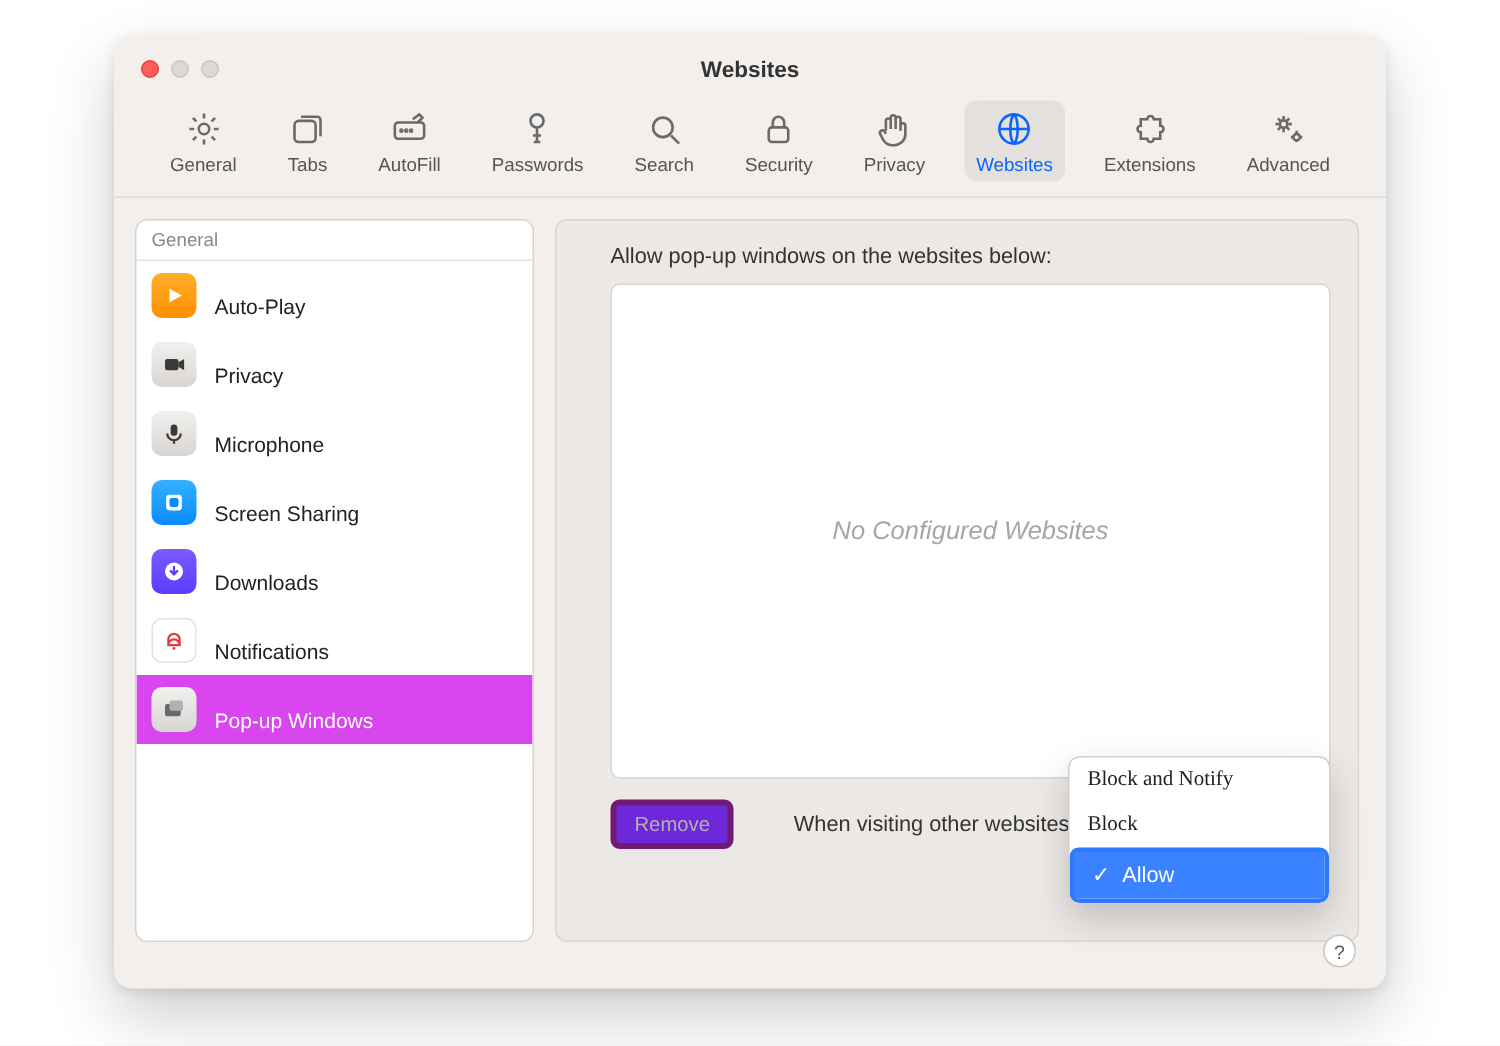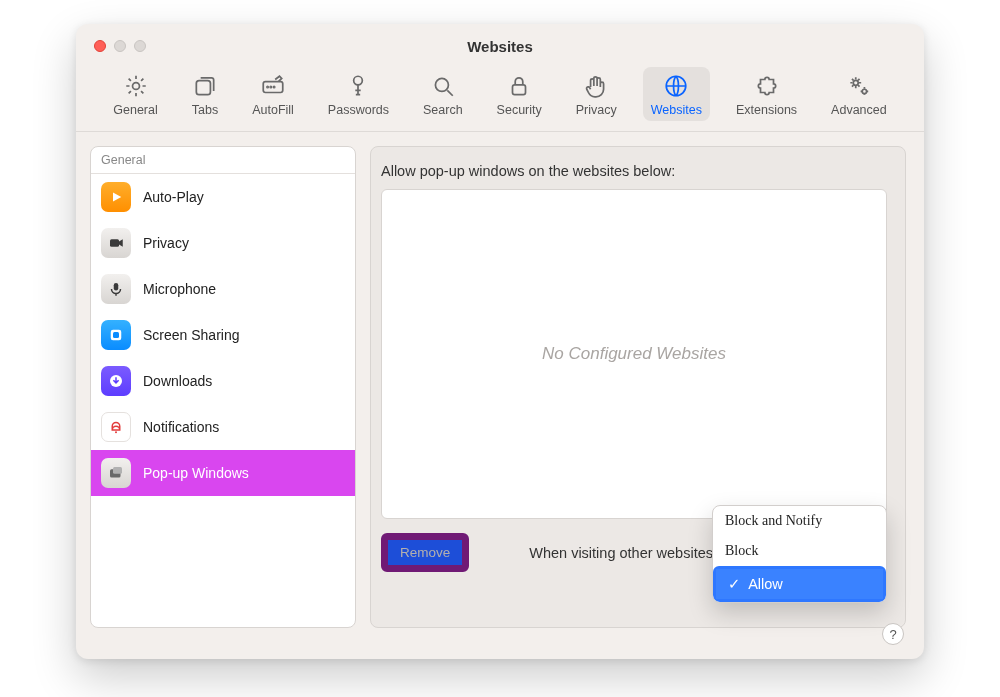--- a/index.html
+++ b/index.html
@@ -48,48 +48,48 @@
     .sidebar {
       width: 266px; background: #fff;
       border: 1px solid #d8d4d1; border-radius: 8px;
       overflow: hidden;
     }
     .sidebar-head {
       padding: 6px 10px; font-size: 12.5px; color: #888;
       border-bottom: 1px solid #e4e0dd;
     }
     .side-item {
-      display: flex; align-items:center; gap: 12px;
+      display: flex; align-items:flex-end; gap: 12px;
       padding: 8px 10px; font-size: 14px; color: #222;
     }
     .side-item.selected { background: #d946ef; color: #fff; }
     .side-item.selected .sq svg { filter: brightness(1.15); }
     .sq { width: 30px; height: 30px; border-radius: 7px; display:flex; align-items:center; justify-content:center; }
     .sq.orange { background: linear-gradient(#ffae2b,#ff8f00); }
     .sq.grey   { background: linear-gradient(#f2f0ee,#d8d5d2); }
     .sq.blue   { background: linear-gradient(#34b1ff,#0a8cff); }
     .sq.bblue  { background: linear-gradient(#2f8cff,#0b62ff); }
     .sq.purple { background: linear-gradient(#7b5bff,#5d3dff); }
     .sq.white  { background: #fff; border:1px solid #e5e1de; }
     .sq svg { width:18px; height:18px; }
 
     .main {
       flex: 1; background: #ece8e5;
       border: 1px solid #d8d4d1; border-radius: 8px;
-      padding: 16px 18px 16px 10px; position: relative;
+      padding: 16px 18px 16px 36px; position: relative;
     }
     .main-caption { font-size: 14.5px; color: #333; margin-bottom: 10px; }
     .listbox {
       background: #fff; border: 1px solid #d8d4d1; border-radius: 6px;
       height: 330px; display:flex; align-items:center; justify-content:center;
       color: #a9a5a2; font-size: 17px; font-style: italic;
     }
     .bottombar { display:flex; align-items:center; justify-content:space-between; margin-top: 14px; }
     .btn-remove {
-      background: #1d4ed8; border:7px solid #701a75; border-radius:6px;
+      background: #6d28d9; border:4px solid #701a75; border-radius:6px;
       padding: 5px 12px; font-size: 13.5px; color: #b4b0ad;
     }
     .otherlabel { font-size:14.5px; color:#333; padding-right: 170px; }
 
     .menu {
       position: absolute; right: 18px; bottom: 24px;
       width: 175px; background: #fff;
       border:1px solid #d2cecc; border-radius:8px;
       box-shadow: 0 10px 24px rgba(0,0,0,.18);
       overflow: hidden;

